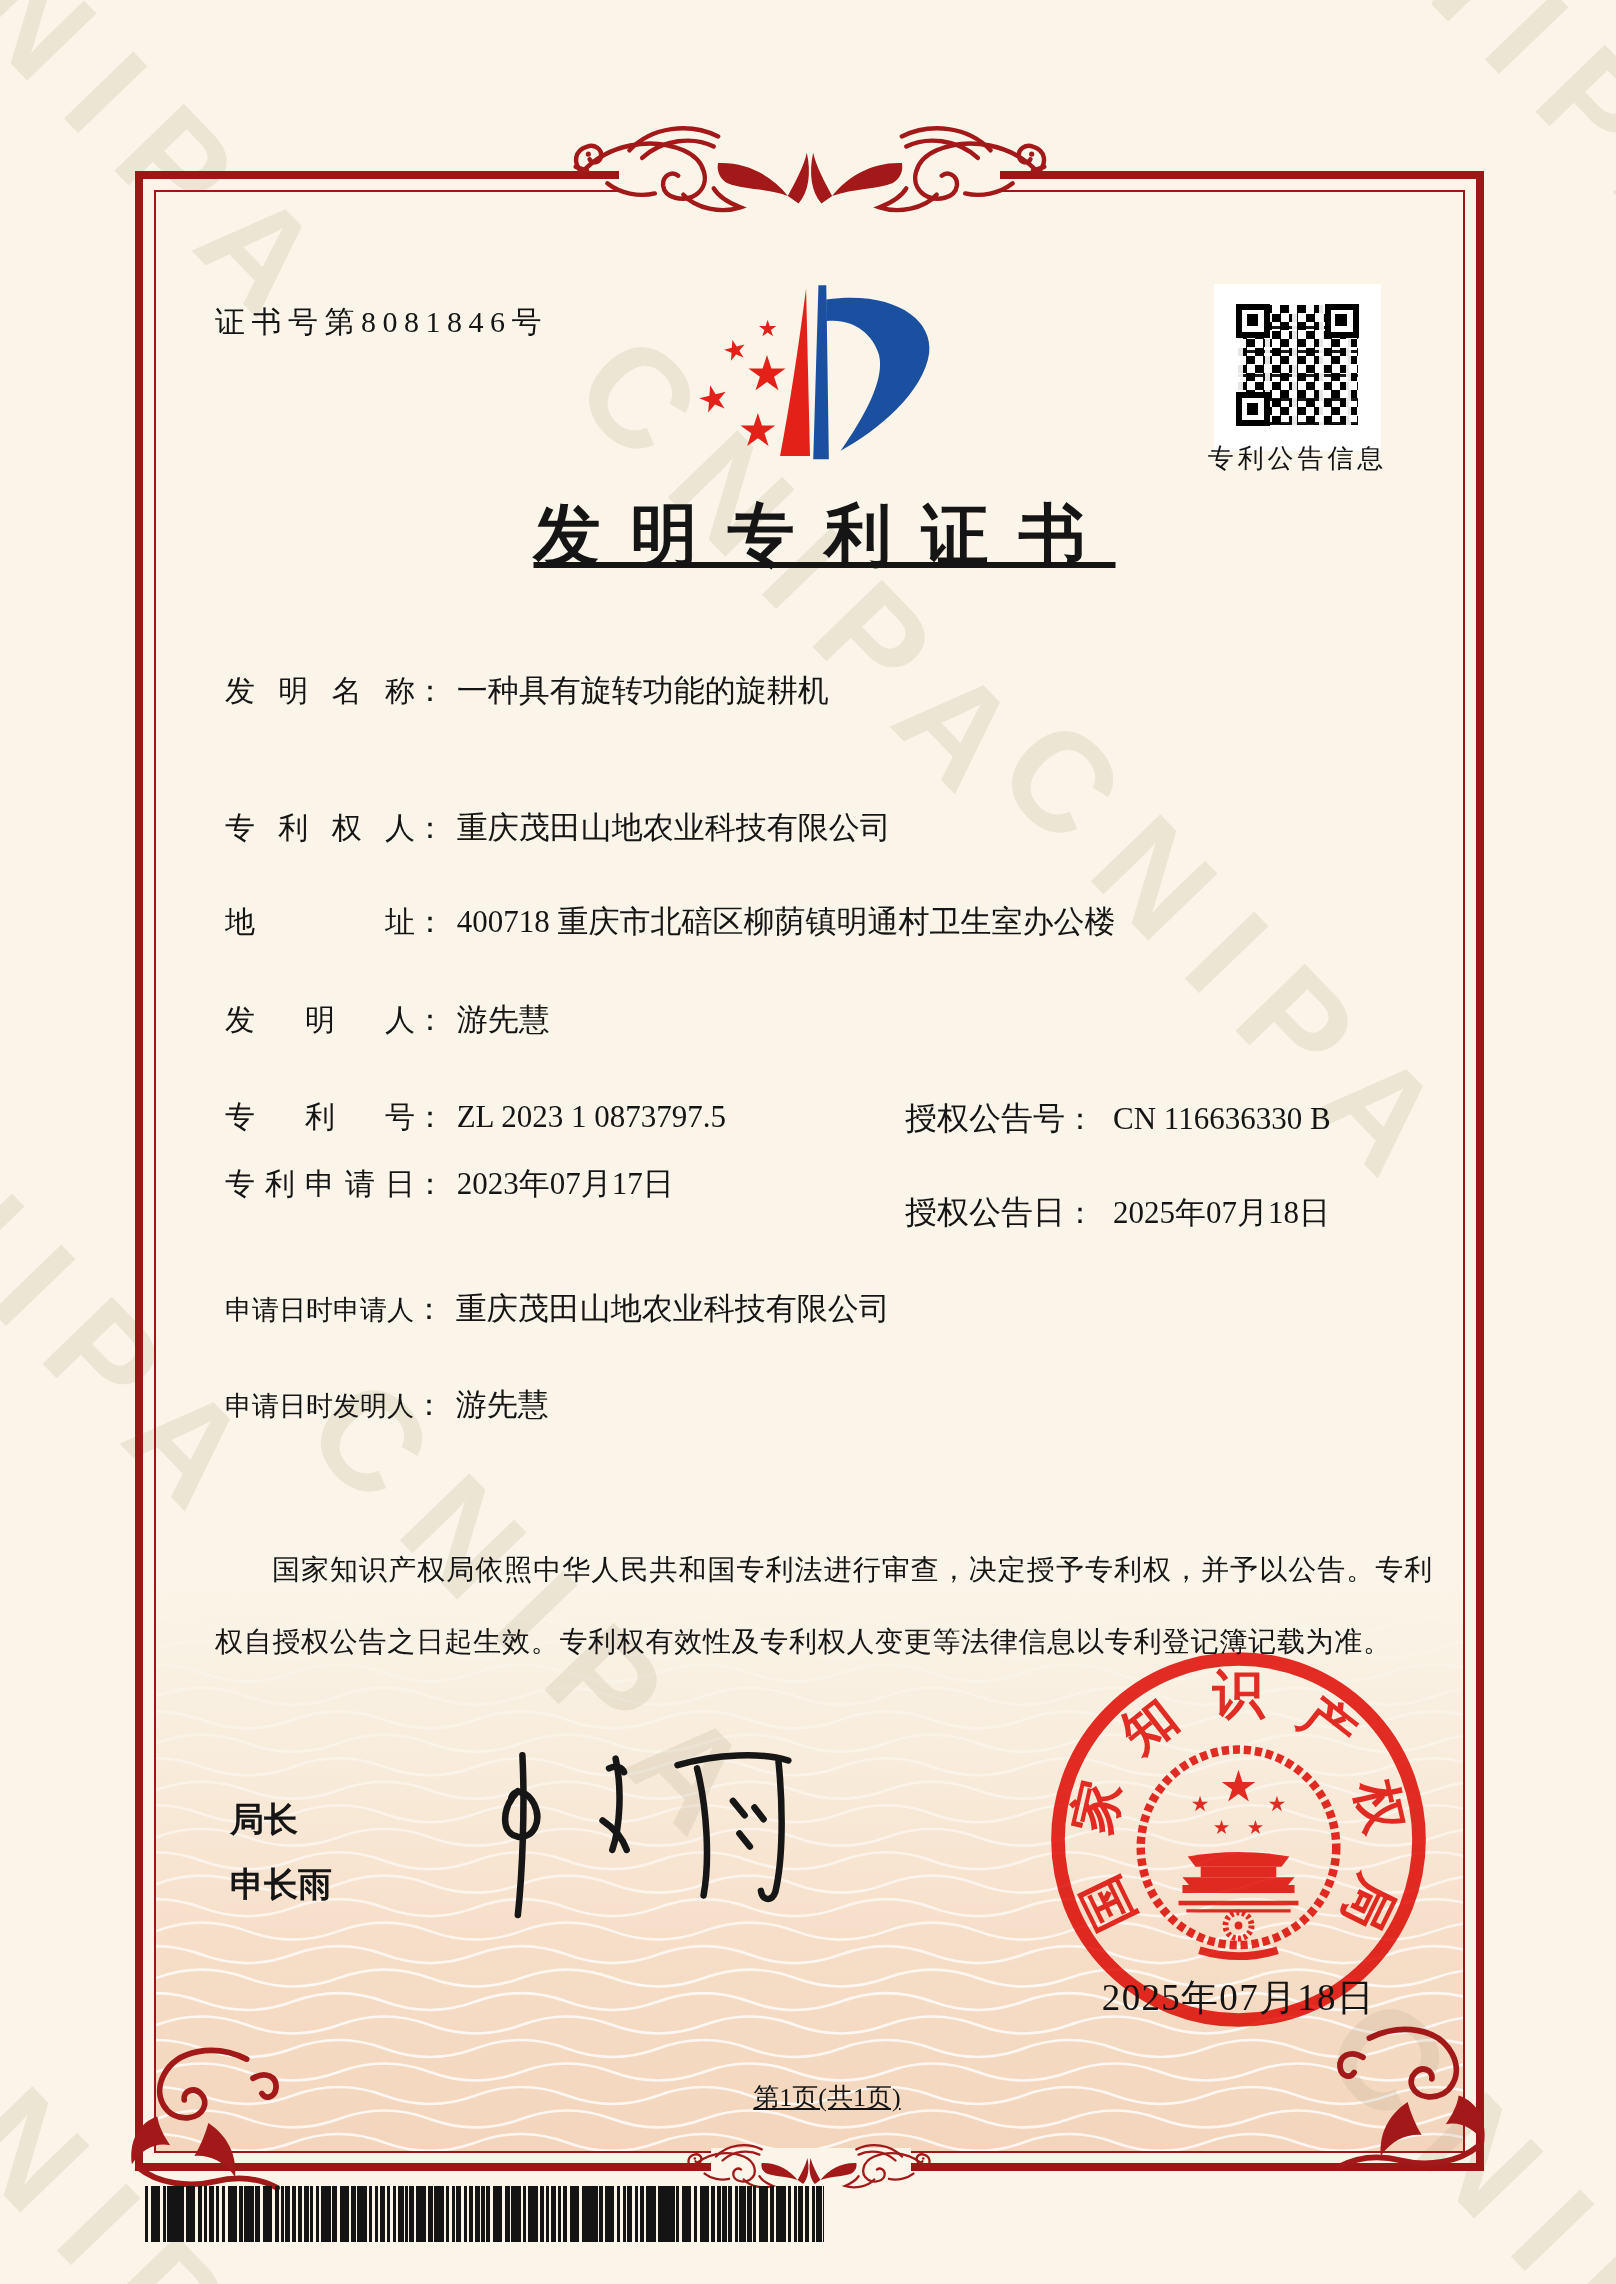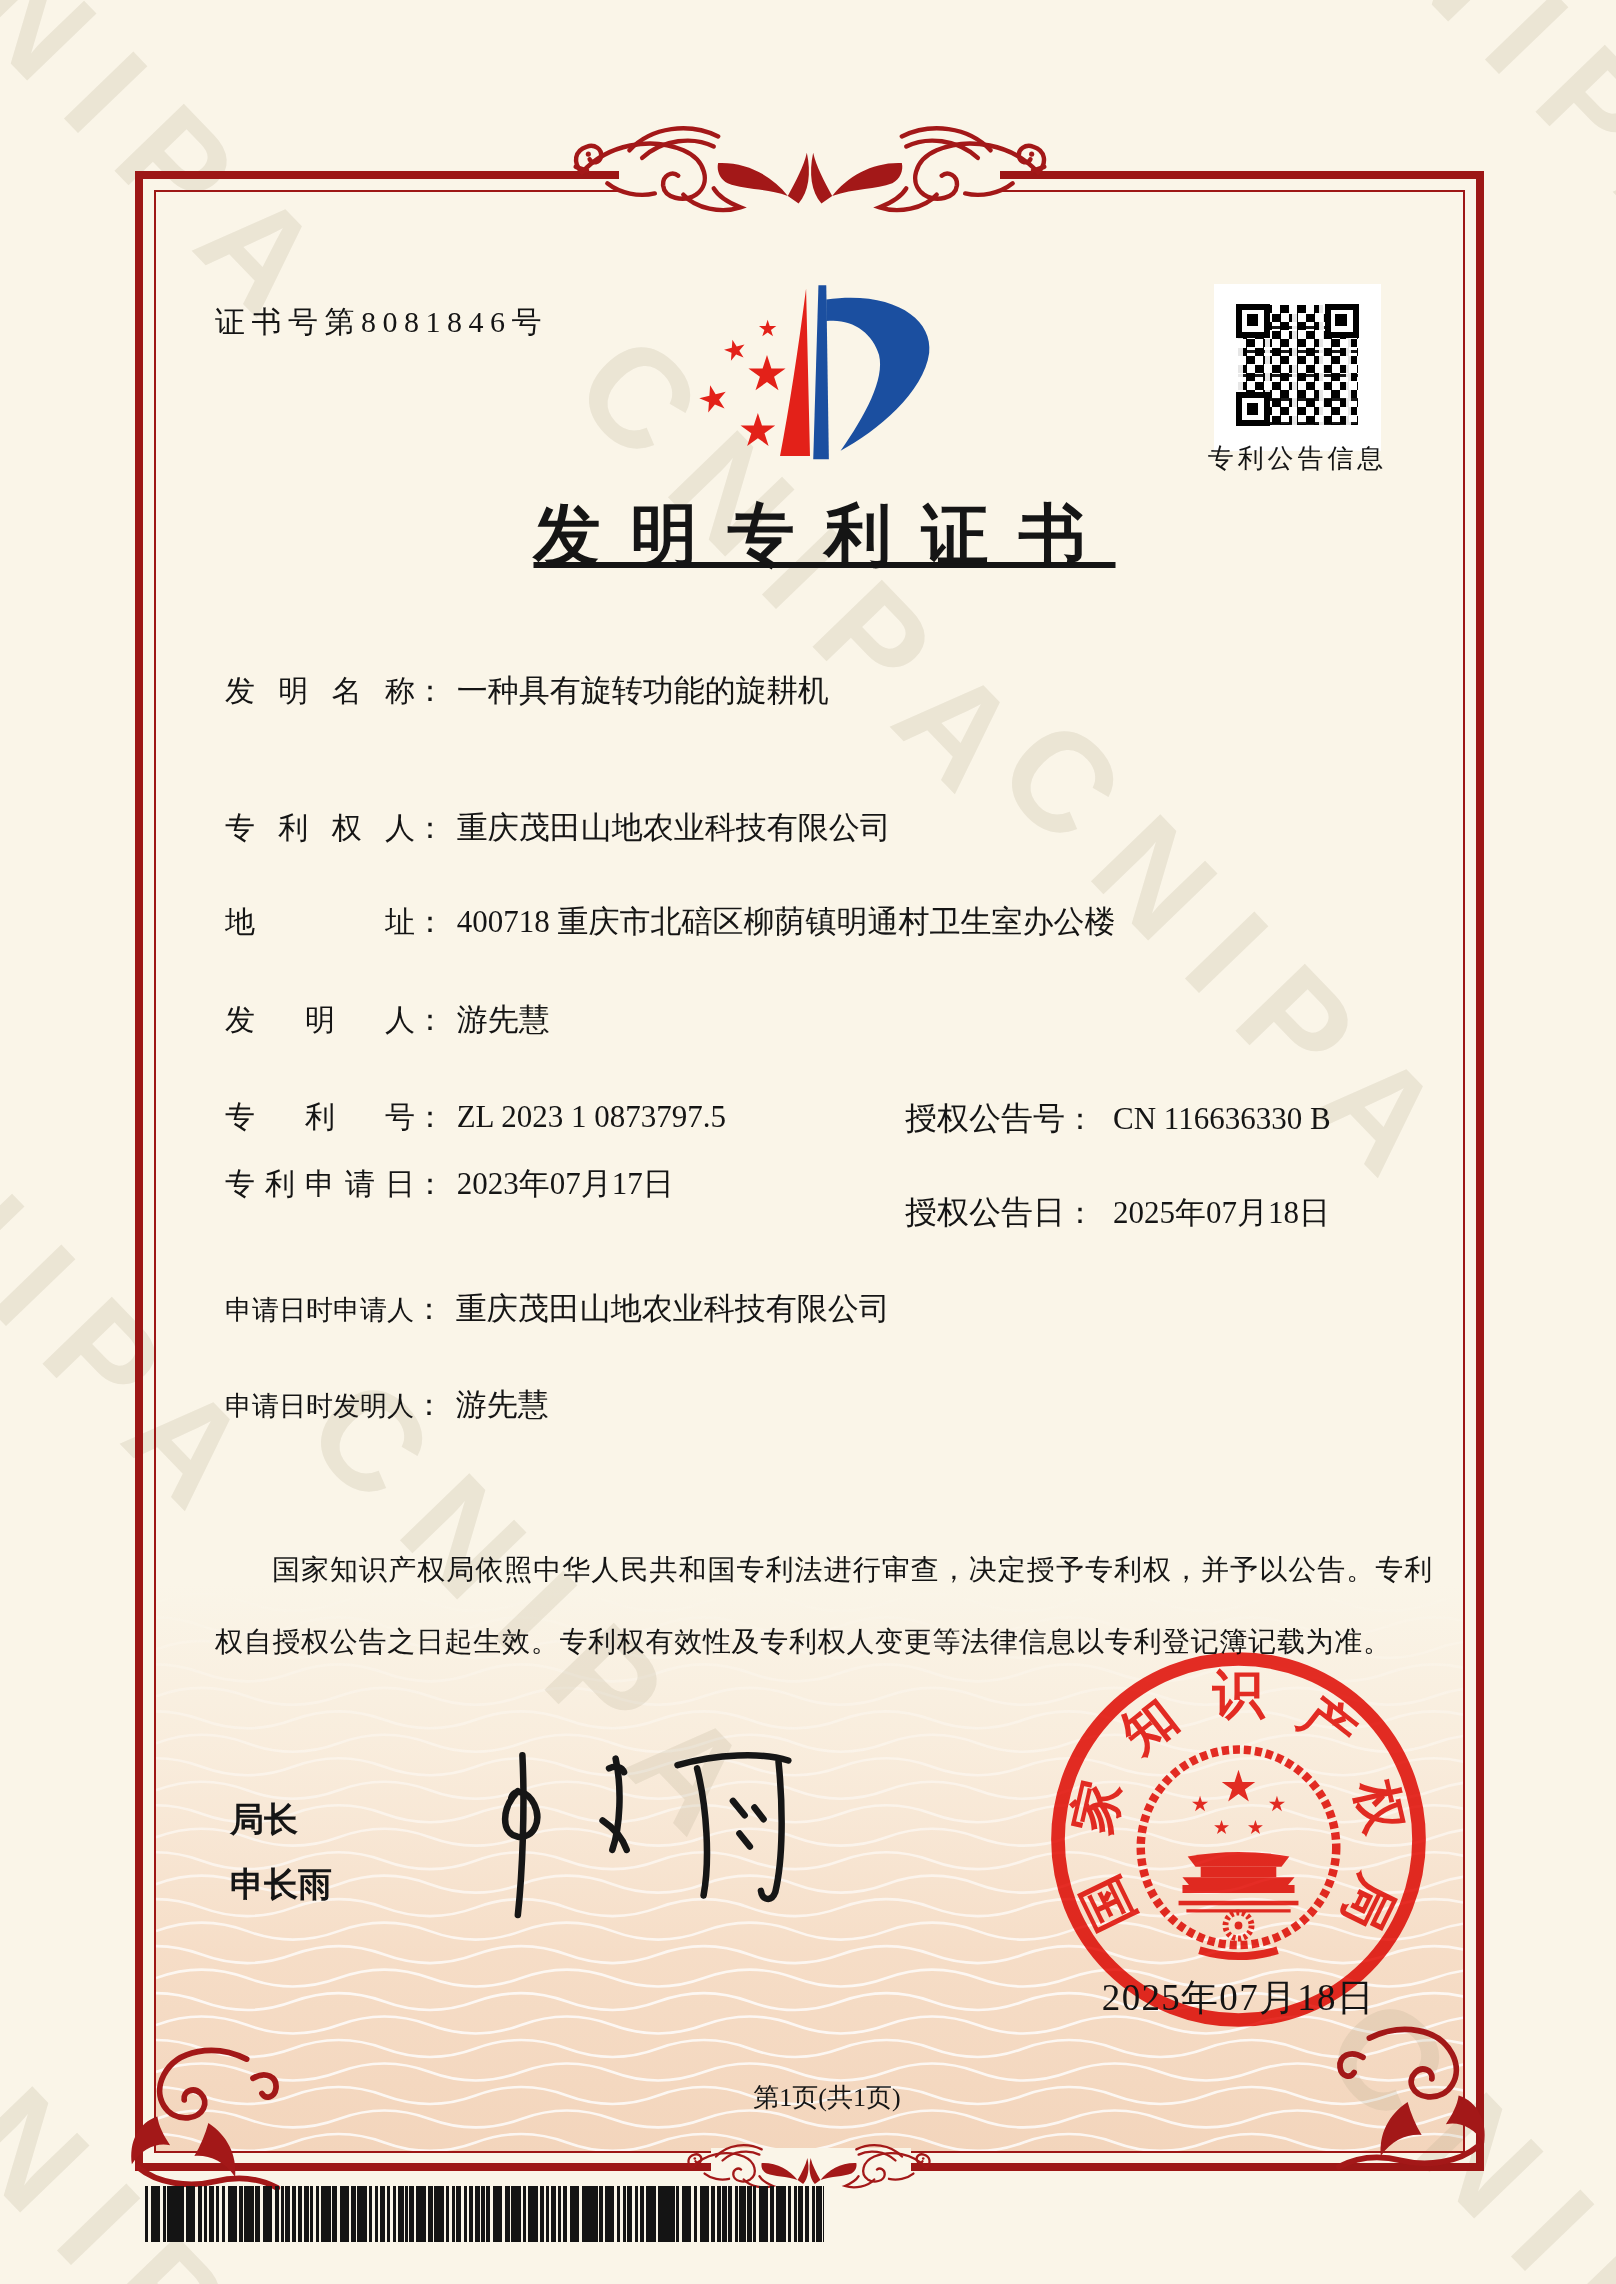--- a/index.html
+++ b/index.html
@@ -38,21 +38,21 @@
   .row-right .rlabel{display:inline-block;font-size:32px;}
   .row-right .fvalue{margin-left:18px;}
   .statement{position:absolute;z-index:6;left:205px;top:1534px;width:1218px;
              font-size:28px;line-height:2.56;text-align:justify;text-indent:57px;letter-spacing:0.7px;margin-left:10px;}
   .sig-title{position:absolute;z-index:7;left:230px;top:1797px;font-size:34px;font-weight:700;font-family:"Liberation Sans","DejaVu Sans",sans-serif;}
   .sig-name{position:absolute;z-index:7;left:230px;top:1862px;font-size:34px;font-weight:700;font-family:"Liberation Sans","DejaVu Sans",sans-serif;}
   .signature-svg{position:absolute;z-index:7;left:482px;top:1729px;}
   .seal-svg{position:absolute;z-index:7;left:1043px;top:1644px;mix-blend-mode:multiply;}
   .seal-date{position:absolute;z-index:8;left:1069px;top:1973px;width:339px;text-align:center;
              font-size:37px;letter-spacing:1.3px;color:#141414;}
-  .footer{position:absolute;z-index:6;left:135px;top:2080px;width:1384px;text-align:center;font-size:26px;}
+  .footer{position:absolute;z-index:6;left:135px;top:2080px;width:1384px;text-align:center;font-size:26px;text-decoration:underline;}
   
   .qr-box{position:absolute;z-index:6;left:1214px;top:284px;width:167px;height:167px;background:#fff;}
   .qr-pattern{position:absolute;left:23.5px;top:21px;width:120px;height:120px;
      background:
        repeating-linear-gradient(90deg, rgba(255,255,255,0.9) 0 4.6px, transparent 4.6px 27px),
        repeating-linear-gradient(0deg, rgba(0,0,0,0.9) 0 3.3px, transparent 3.3px 24px),
        repeating-conic-gradient(#000 0% 25%, #fff 0% 50%);
      background-size:auto,auto,17px 17px;
   }
   .finder{position:absolute;width:34px;height:34px;border:6.5px solid #000;background:#fff;box-sizing:border-box;}

